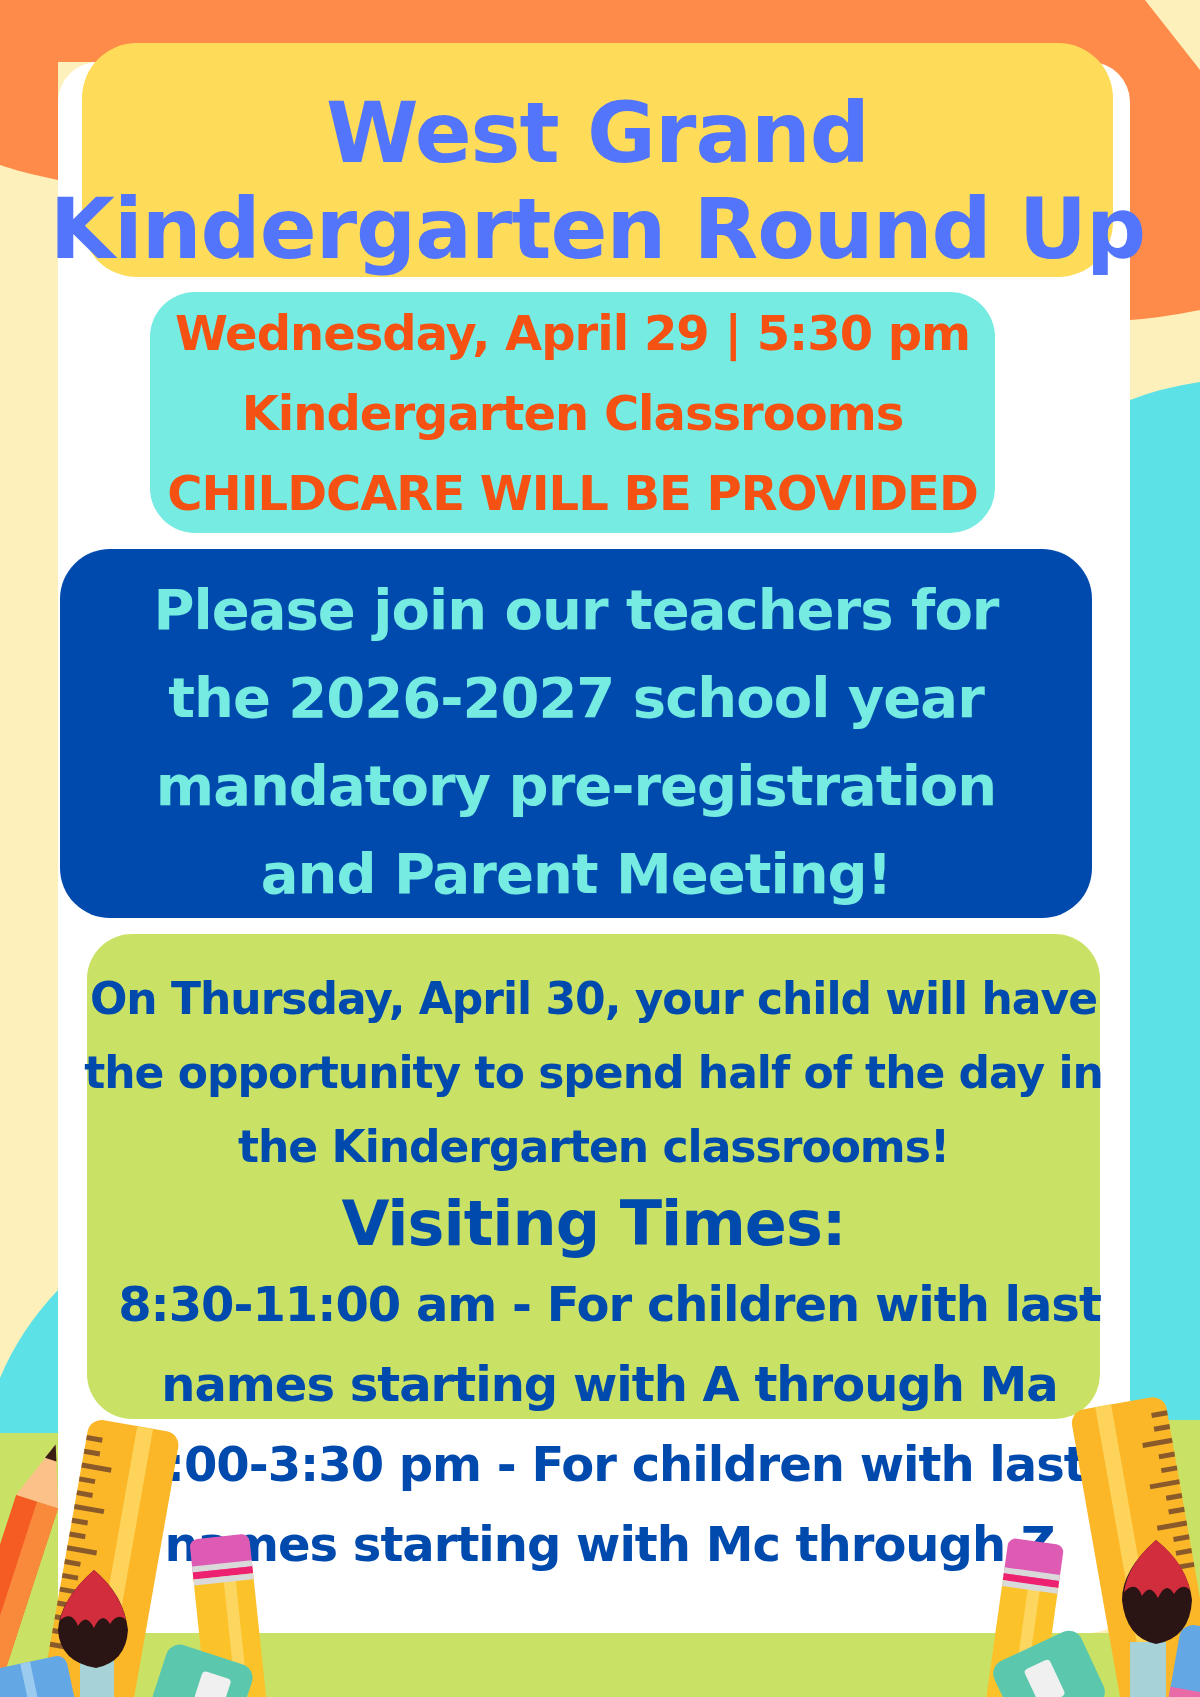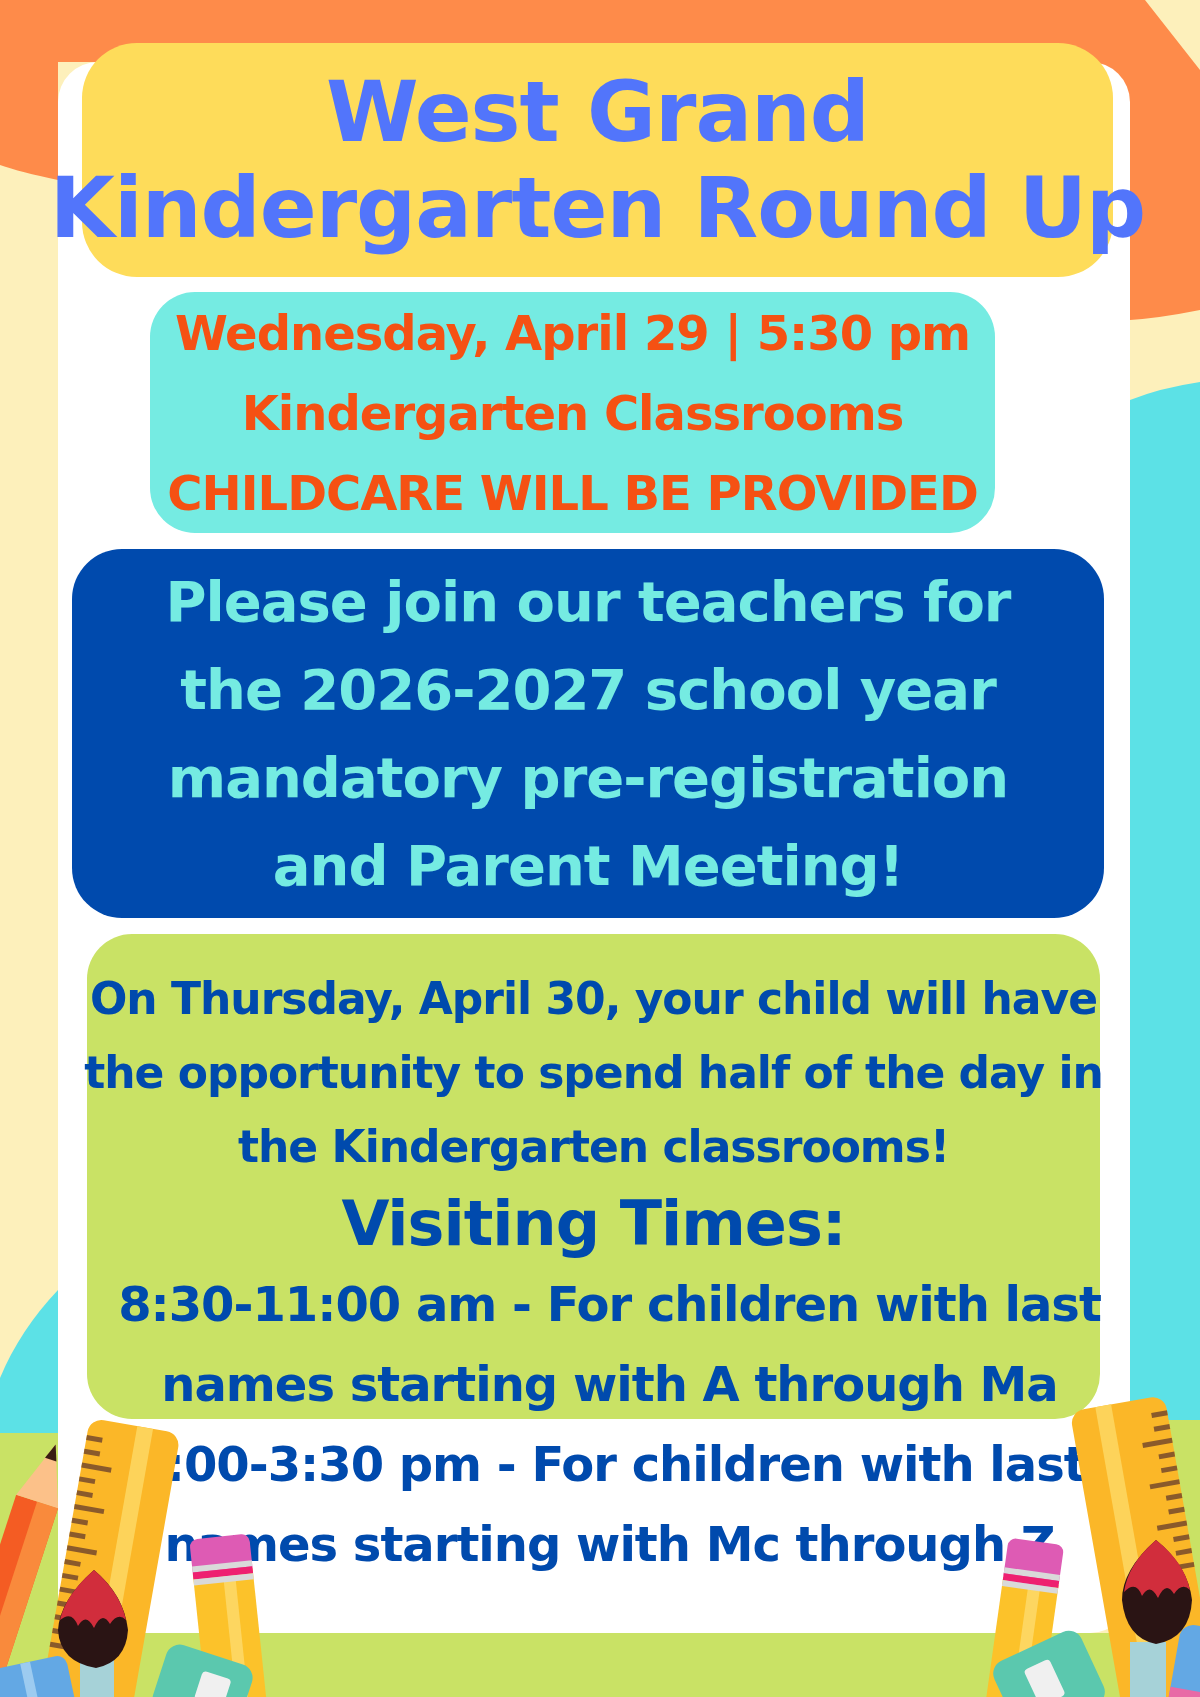--- a/index.html
+++ b/index.html
@@ -8,36 +8,36 @@
       background: #fdf0bb;
       font-family: "DejaVu Sans", sans-serif;
     }
     .bg { position: absolute; left: 0; top: 0; width: 1200px; height: 1697px; z-index: 0; }
     .card {
       position: absolute; left: 58px; top: 62px; width: 1072px; height: 1571px;
       background: #ffffff; border-radius: 40px; z-index: 1;
     }
     .box {
       position: absolute; z-index: 2; box-sizing: border-box;
-      display: flex; flex-direction: column; align-items: center; justify-content: center;
+      display: flex; flex-direction: column; align-items: center; justify-content: flex-end;
       text-align: center; font-weight: bold;
     }
     .box .line { display: block; white-space: nowrap; }
     .title-box {
       left: 82px; top: 43px; width: 1031px; height: 234px;
       background: #fedc5a; border-radius: 55px; color: #5275fb;
     }
     .title-box .line { font-size: 84px; line-height: 96px; letter-spacing: -1px; }
     .info-box {
       left: 150px; top: 292px; width: 845px; height: 241px;
       background: #75ebe2; border-radius: 45px; color: #f55113;
     }
     .info-box .line { font-size: 48px; line-height: 80px; letter-spacing: -1px; }
     .invite-box {
-      left: 72px; top: 549px; width: 1032px; height: 369px;
+      left: 60px; top: 549px; width: 1032px; height: 369px;
       background: #004aad; border-radius: 50px; color: #75ebe2;
     }
     .invite-box .line { font-size: 56px; line-height: 88px; letter-spacing: -1px; }
     .details-box {
       left: 87px; top: 934px; width: 1013px; height: 485px;
       background: #c9e265; border-radius: 45px; color: #004aad;
       justify-content: flex-start; padding-top: 28px;
     }
     .details-box .para .line { font-size: 44px; line-height: 74px; letter-spacing: -1px; }
     .details-box .heading { font-size: 62px; line-height: 76px; letter-spacing: -1px; margin: 2px 0 2px; }

